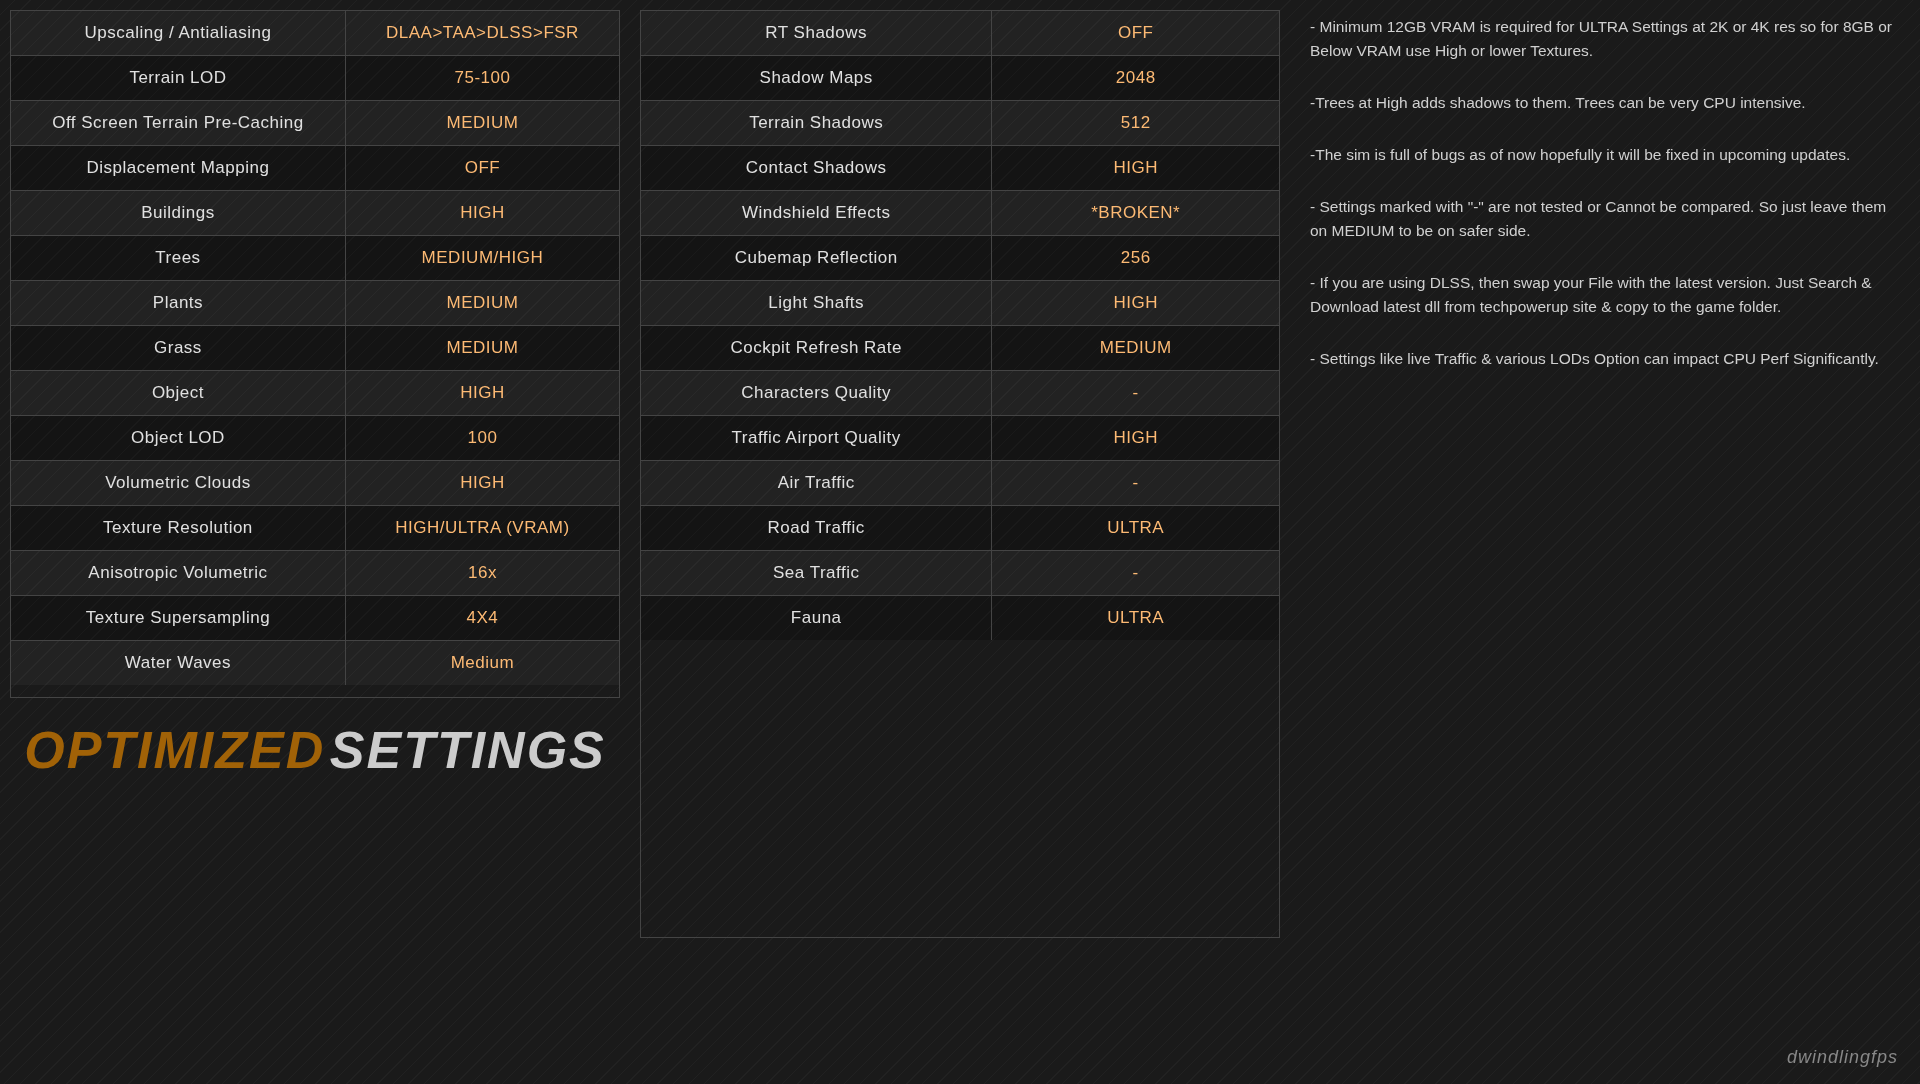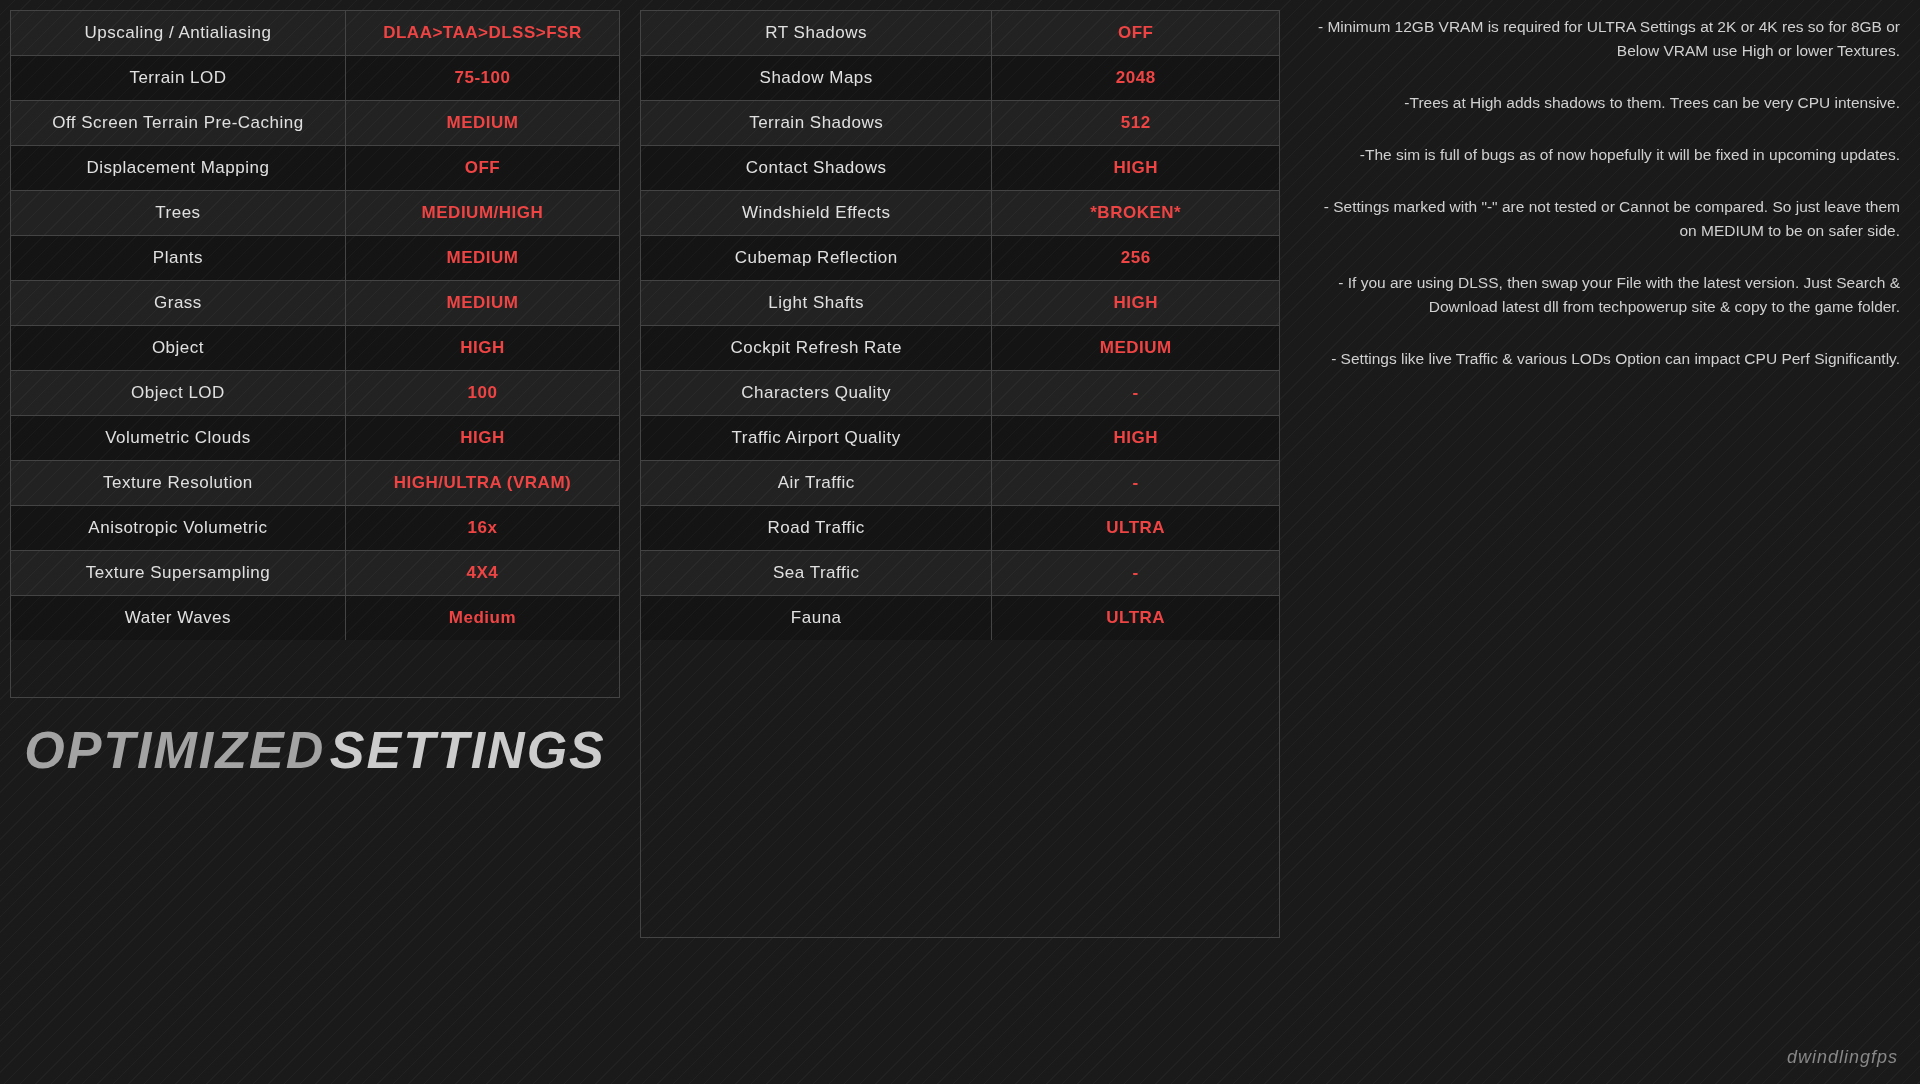--- a/index.html
+++ b/index.html
@@ -73,22 +73,22 @@
       letter-spacing: 0.5px;
     }
 
     td:first-child {
       border-right: 1px solid #444;
       width: 55%;
     }
 
     td:last-child {
       width: 45%;
-      font-weight: bold;
-      color: #ef4444;
+      font-weight: normal;
+      color: #fdba74;
     }
 
     tr:nth-child(odd) {
       background-color: rgba(255,255,255,0.04);
     }
 
     tr:nth-child(even) {
       background-color: rgba(0,0,0,0.2);
     }
 
@@ -99,32 +99,31 @@
     }
 
     .title-text {
       font-size: 52px;
       font-weight: 900;
       letter-spacing: 2px;
       font-style: italic;
     }
 
     .title-optimized {
-      color: #a3a3a3;
+      color: #a16207;
     }
 
     .title-settings {
       color: #cccccc;
     }
 
     .note-item {
       font-size: 15.5px;
       color: #d0d0d0;
       line-height: 1.55;
-      text-align: right;
     }
 
     .watermark {
       position: absolute;
       bottom: 16px;
       right: 22px;
       font-size: 18px;
       color: #888;
       font-style: italic;
       letter-spacing: 1px;
@@ -149,20 +148,24 @@
       <td>Terrain LOD</td>
       <td>75-100</td>
     </tr>
           <tr>
       <td>Off Screen Terrain Pre-Caching</td>
       <td>MEDIUM</td>
     </tr>
           <tr>
       <td>Displacement Mapping</td>
       <td>OFF</td>
+    </tr>
+          <tr>
+      <td>Buildings</td>
+      <td>HIGH</td>
     </tr>
           <tr>
       <td>Trees</td>
       <td>MEDIUM/HIGH</td>
     </tr>
           <tr>
       <td>Plants</td>
       <td>MEDIUM</td>
     </tr>
           <tr>

